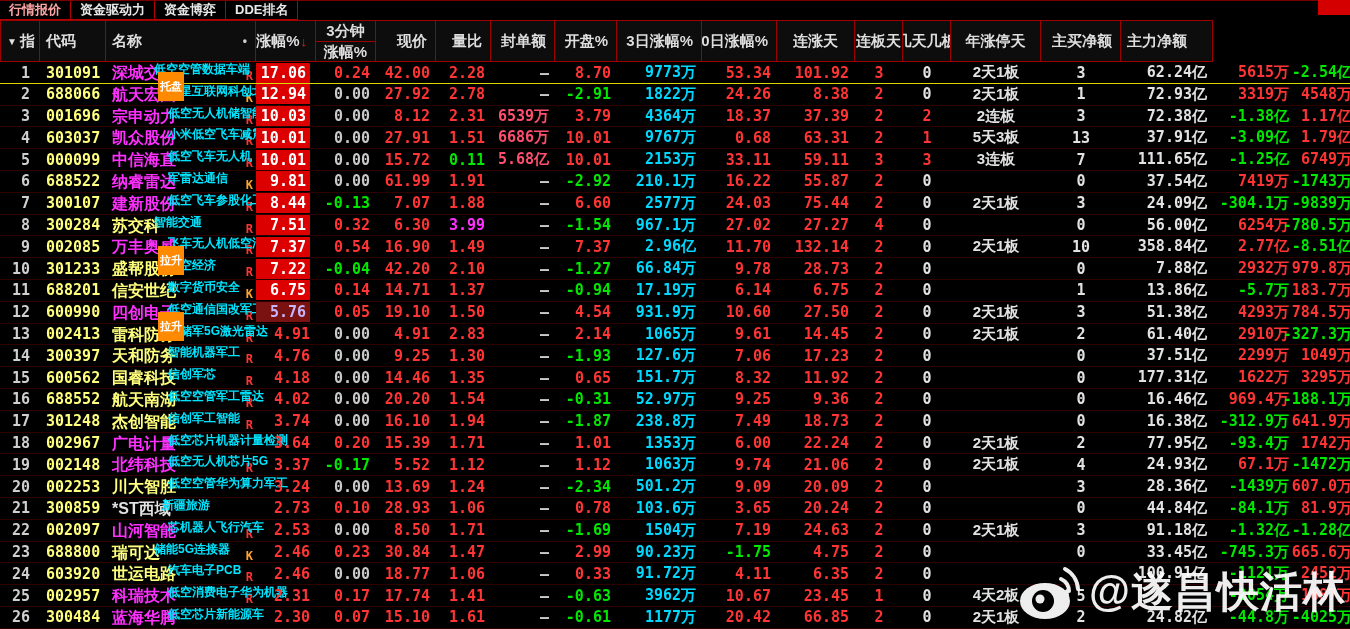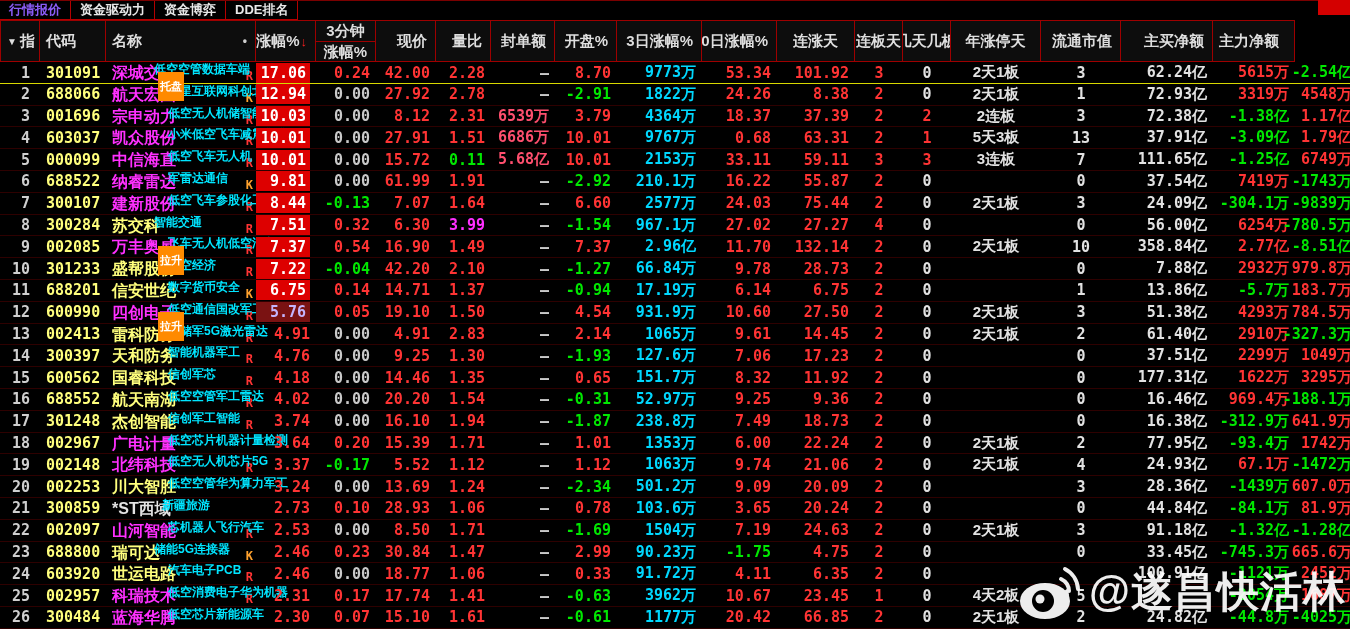--- a/index.html
+++ b/index.html
@@ -4,21 +4,21 @@
 <style>
   html,body{margin:0;padding:0;background:#000;}
   body{width:1350px;height:629px;overflow:hidden;position:relative;
        font-family:"Liberation Sans",sans-serif;}
   
   .tabbar{position:absolute;left:0;top:0;width:1350px;height:20px;background:#000;
           border-top:1px solid #7a0000;display:flex;align-items:stretch;box-sizing:border-box;}
   .tab{display:flex;align-items:center;padding:0 9px;font-size:13px;font-weight:bold;
        color:#e8e8e8;border-right:1px solid #b30000;border-bottom:1px solid #b30000;
        border-left:1px solid #b30000;margin-left:-1px;cursor:default;}
-  .tab.sel{color:#8b5cf6;}
+  .tab.sel{color:#fca5a5;}
   .corner-block{position:absolute;right:0;top:0;width:32px;height:15px;background:#d40000;}
   
   .grid{display:grid;grid-template-columns:40px 66px 150px 60px 60px 60px 55px 64px 62px 85px 75px 78px 48px 48px 90px 80px 92px 82px 63px;}
   .thead{position:absolute;left:0;top:20px;width:1358px;}
   .thead .hc{height:42px;box-sizing:border-box;border-right:1px solid #9e0000;
              border-top:1px solid #9e0000;border-bottom:1px solid #9e0000;
              color:#dedede;font-size:15px;font-weight:bold;display:flex;align-items:center;
              background:#0d0d0d;white-space:nowrap;overflow:hidden;}
   .thead .hc:first-child{border-left:1px solid #9e0000;}
   .h-left{justify-content:flex-start;padding-left:6px;}
@@ -119,23 +119,20 @@
   <div class="hc h-center">
       <span>连板天</span>
     </div>
   <div class="hc h-center">
       <span>几天几板</span>
     </div>
   <div class="hc h-center">
       <span>年涨停天</span>
     </div>
   <div class="hc h-right">
-      <span>流通市值</span>
-    </div>
-  <div class="hc h-right">
       <span>主买净额</span>
     </div>
   <div class="hc h-left">
       <span>主力净额</span>
     </div>
 </div>
 
 <div class="tbody" id="tbody">
     <div class="row grid sel">
       <div class="cell a-r rownum">1</div>
@@ -306,21 +303,21 @@
       <div class="cell name-cell">
         <span class="nm c-mag">建新股份</span>
         <span class="tag" style="left: 62px;">低空飞车参股化工</span>
         <span class="flag c-up">R</span>
       </div>
       <div class="cell a-r chg-cell">
         <span class="box">8.44</span>
       </div>
       <div class="cell a-r c-dn">-0.13</div>
       <div class="cell a-r c-up">7.07</div>
-      <div class="cell a-r c-up">1.64</div>
+      <div class="cell a-r c-up">1.88</div>
       <div class="cell a-r c-flat">—</div>
       <div class="cell a-r c-up">6.60</div>
       <div class="cell a-r c-cyan">2577万</div>
       <div class="cell a-r c-up">24.03</div>
       <div class="cell a-r c-up">75.44</div>
       <div class="cell a-c c-up">2</div>
       <div class="cell a-c c-wht">0</div>
       <div class="cell a-c c-wht cjk">2天1板</div>
       <div class="cell a-c c-wht">3</div>
       <div class="cell a-r c-wht">24.09亿</div>

